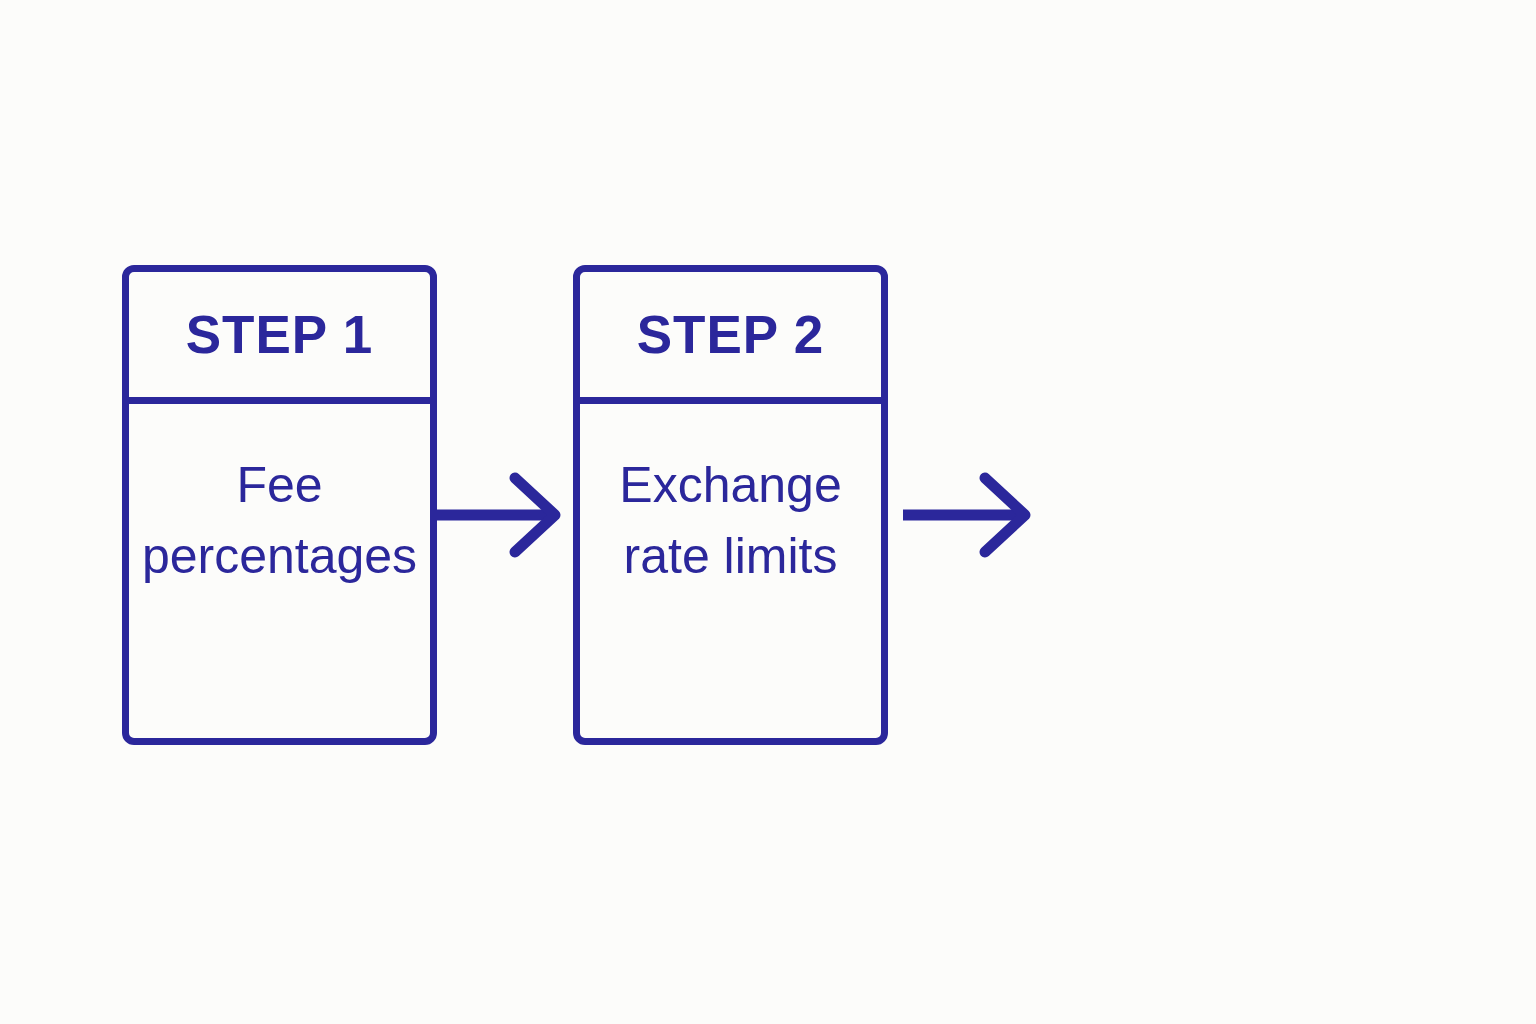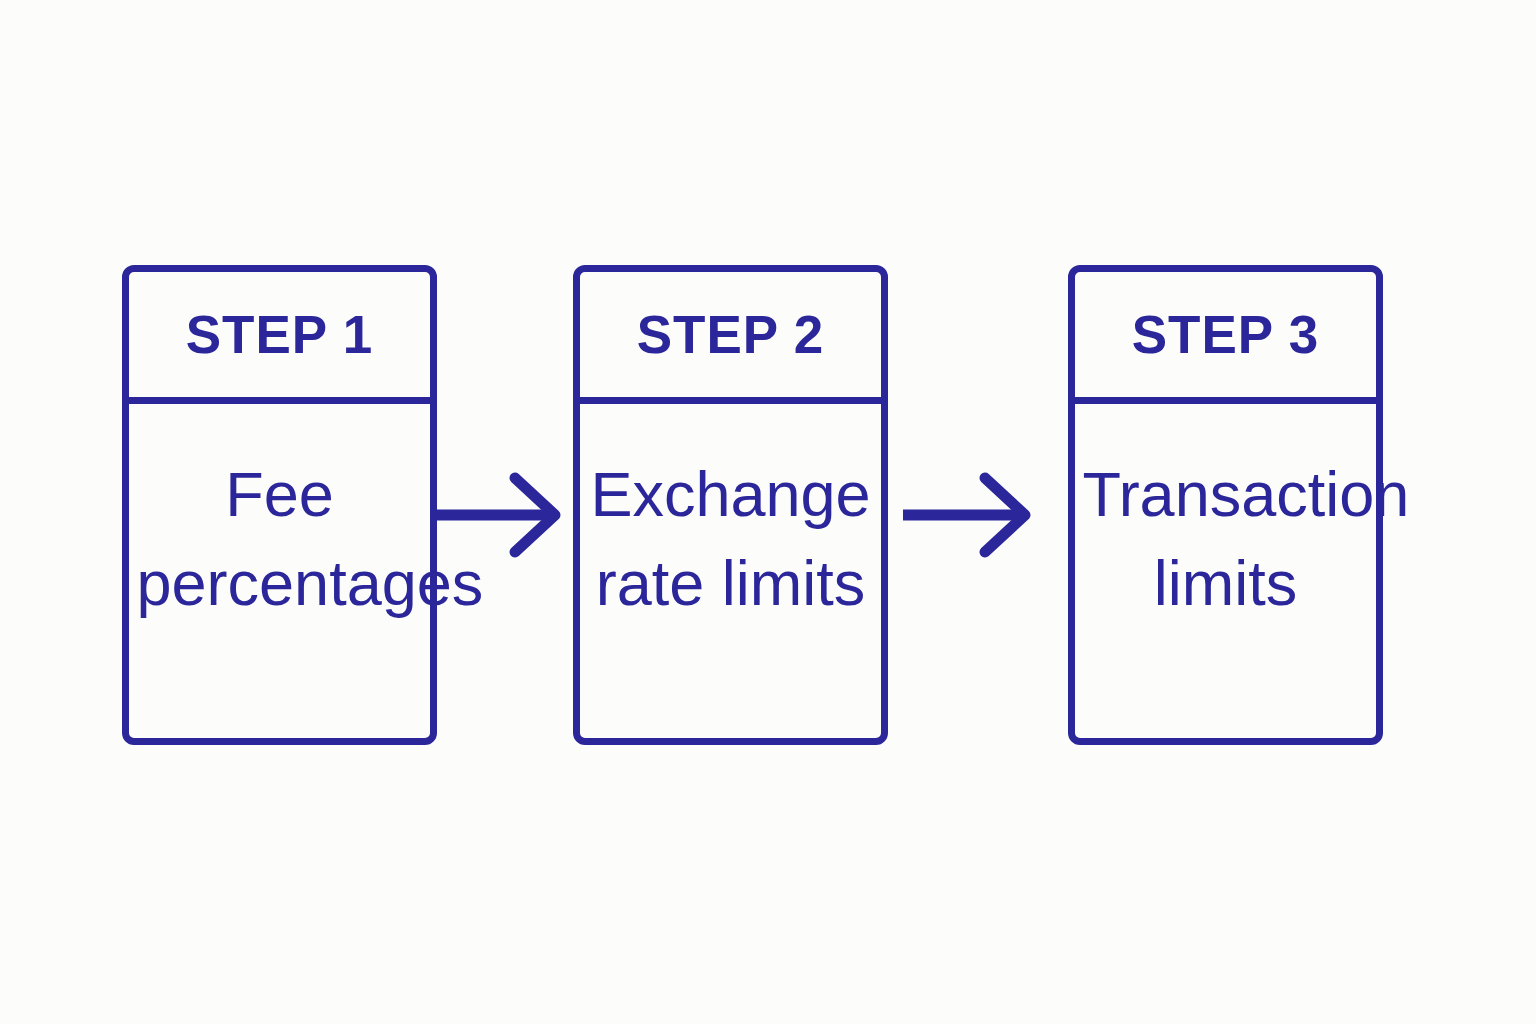--- a/index.html
+++ b/index.html
@@ -46,21 +46,21 @@
     letter-spacing:1px;
   }
   .card-body{
     flex:1 1 auto;
     display:flex;
     justify-content:center;
     align-items:flex-start;
     padding-top:46px;
     text-align:center;
     color:var(--ink);
-    font-size:63px;
+    font-size:50px;
     line-height:1.42;
   }
   .card-body .body-text{
     display:inline-block;
     max-width:286px;
   }
   .flow-arrow{
     position:absolute;
     top:463px;
     width:132px;
@@ -101,22 +101,14 @@
     </div>
   </div>
 
   <div class="flow-arrow pos-2">
     <svg viewBox="0 0 132 104" fill="none" xmlns="http://www.w3.org/2000/svg">
       <line x1="0" y1="52" x2="120" y2="52" stroke="currentColor" stroke-width="11"></line>
       <polyline points="82,15 122,52 82,89" stroke="currentColor" stroke-width="11" stroke-linecap="round" stroke-linejoin="round" fill="none"></polyline>
     </svg>
   </div>
 
-  <div class="step-card pos-3">
-    <div class="card-header">
-      <span>STEP 3</span>
-    </div>
-    <div class="card-body">
-      <span class="body-text">Transaction limits</span>
-    </div>
-  </div>
 
 </div>
 
 </body></html>

